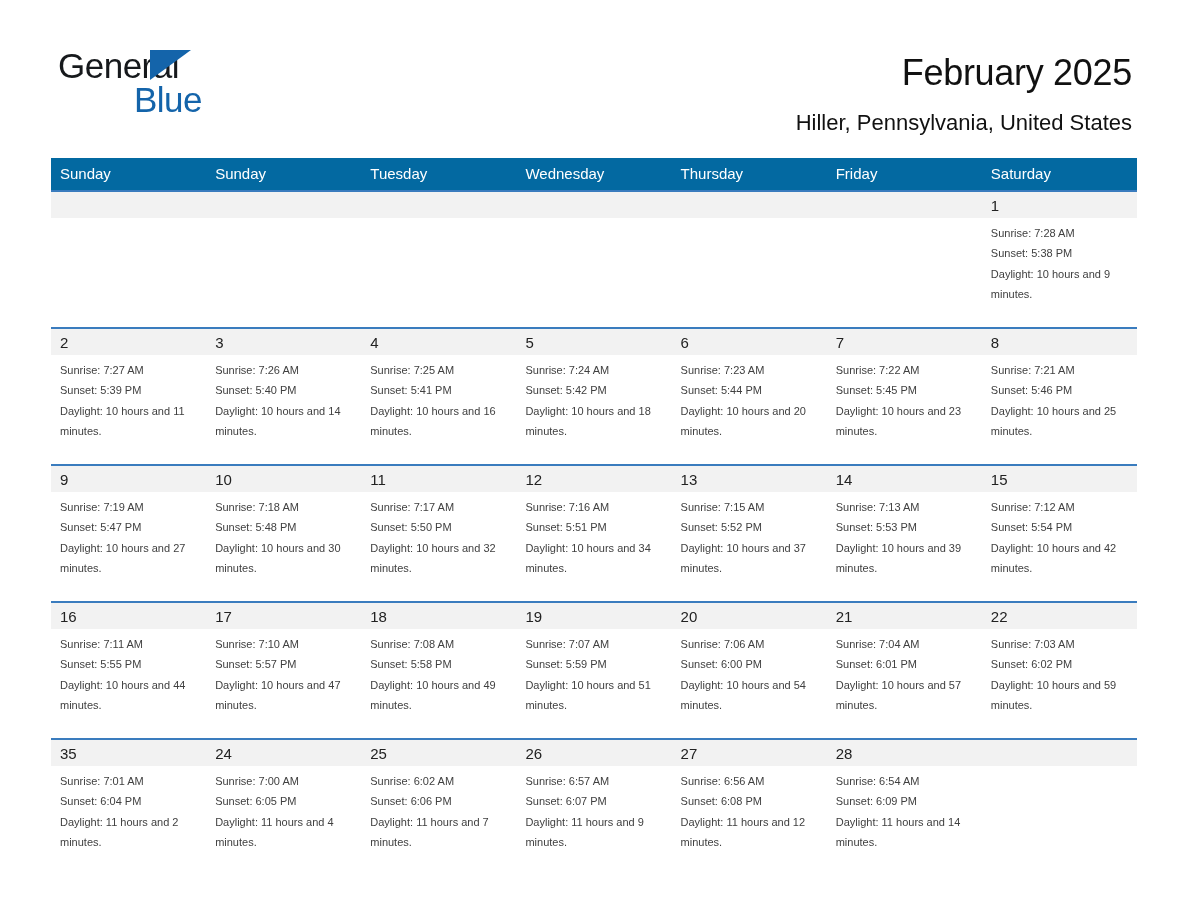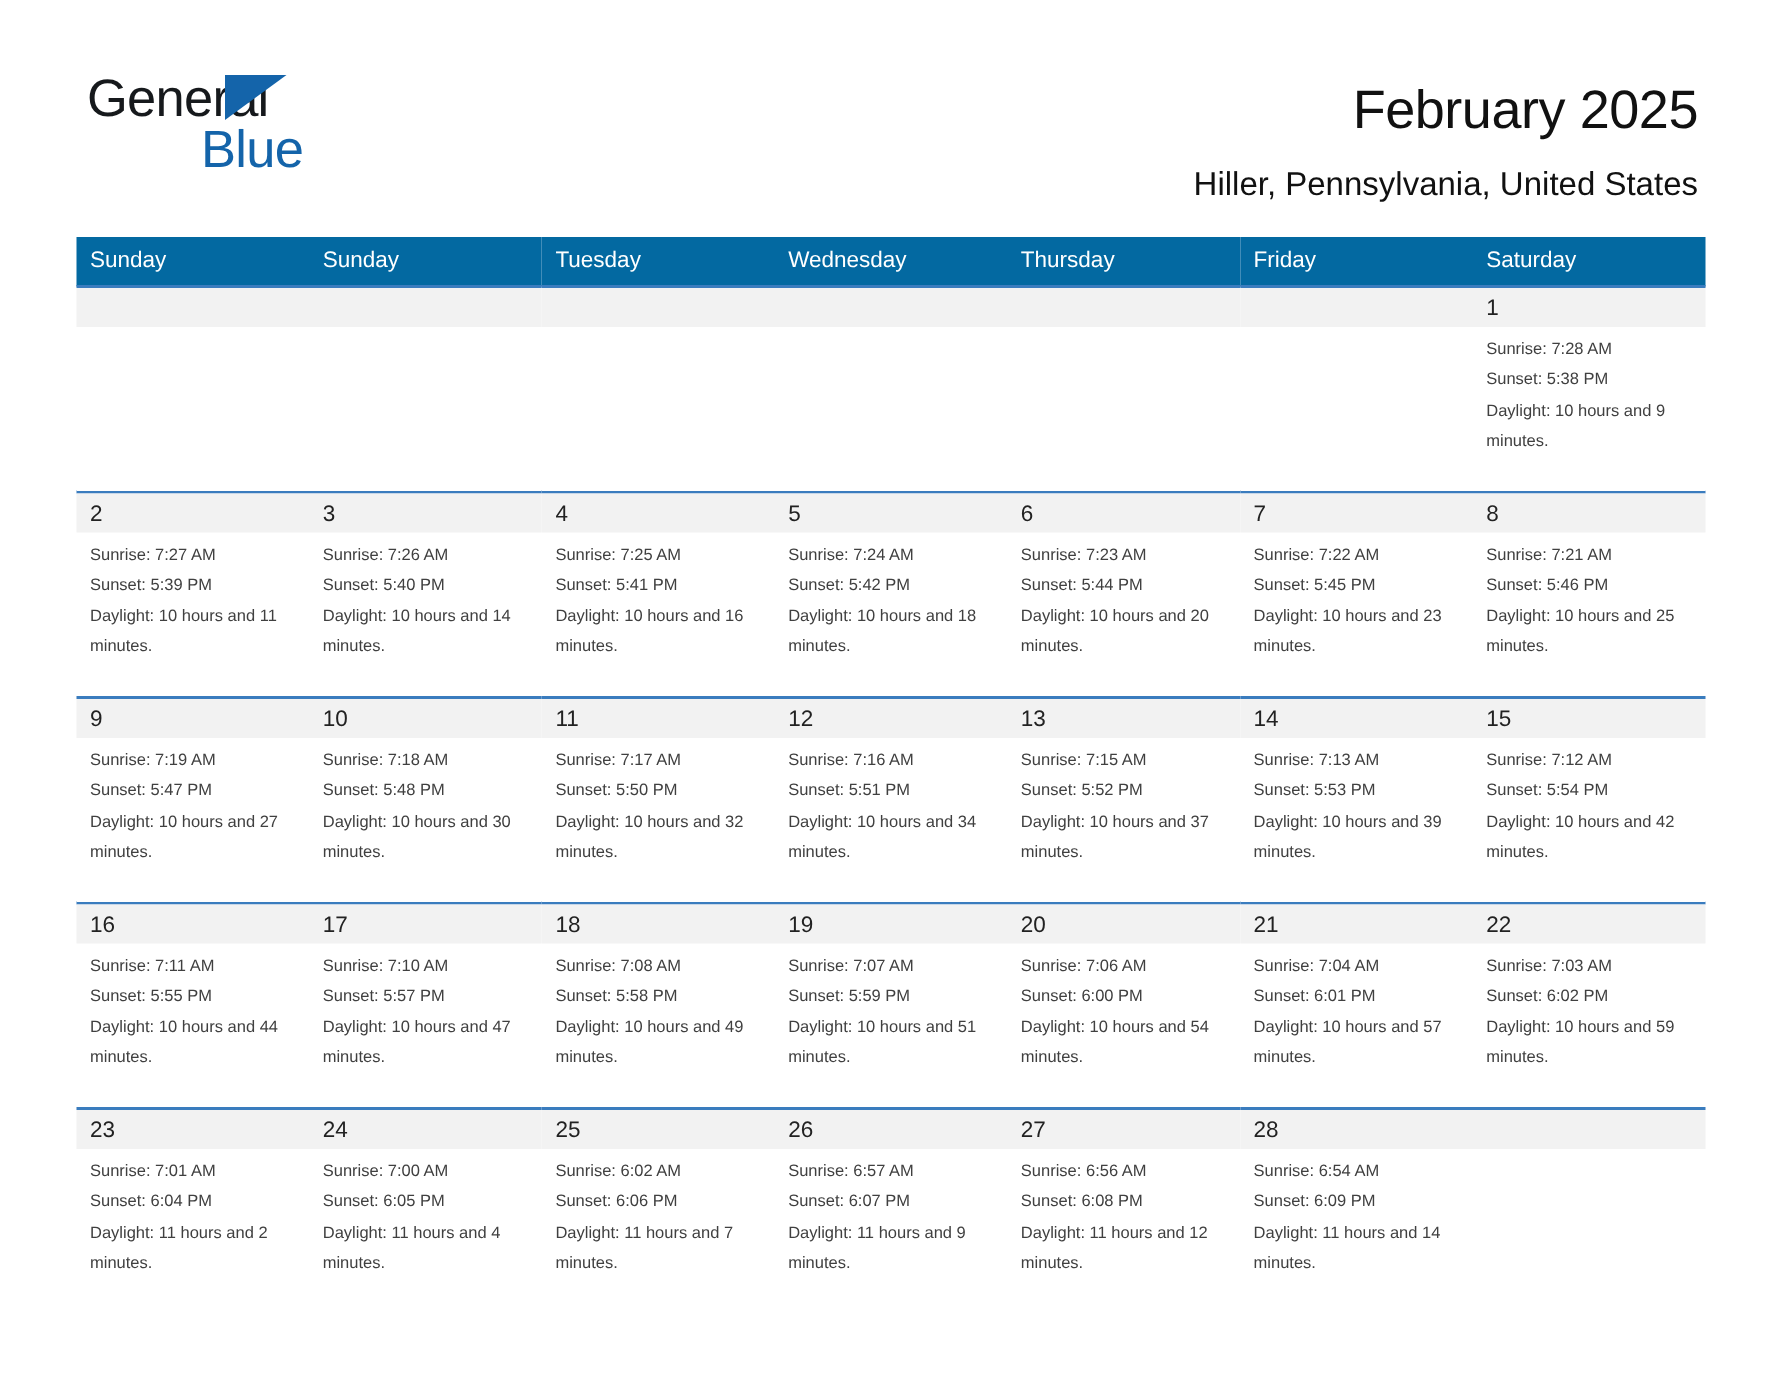--- a/index.html
+++ b/index.html
@@ -375,21 +375,21 @@
             <div class="daynum-band">22</div>
             <div class="cell-body">
               <div>Sunrise: 7:03 AM</div>
               <div>Sunset: 6:02 PM</div>
               <div class="daylight">Daylight: 10 hours and 59 minutes.</div>
             </div>
           </td>
         </tr>
         <tr class="week-row">
           <td>
-            <div class="daynum-band">23</div>
+            <div class="daynum-band">35</div>
             <div class="cell-body">
               <div>Sunrise: 7:01 AM</div>
               <div>Sunset: 6:04 PM</div>
               <div class="daylight">Daylight: 11 hours and 2 minutes.</div>
             </div>
           </td>
           <td>
             <div class="daynum-band">24</div>
             <div class="cell-body">
               <div>Sunrise: 7:00 AM</div>

